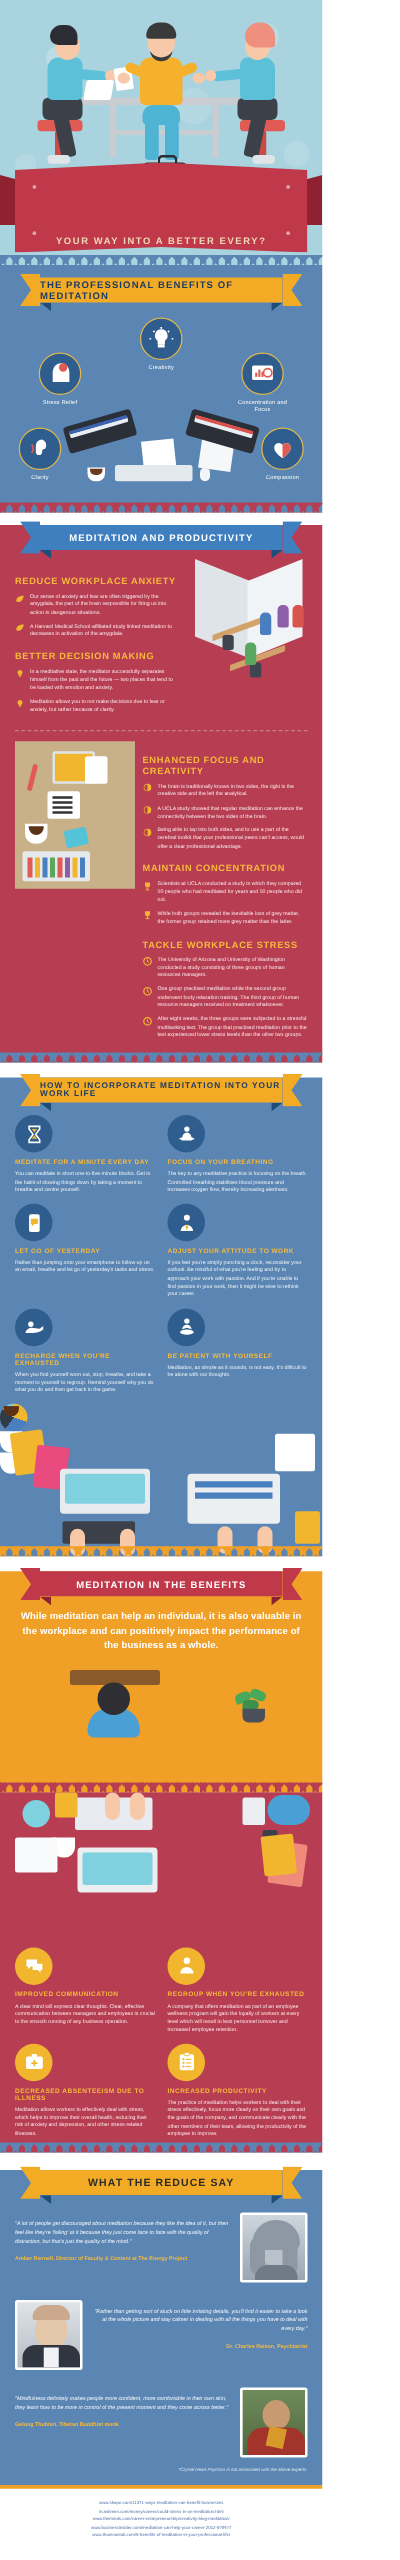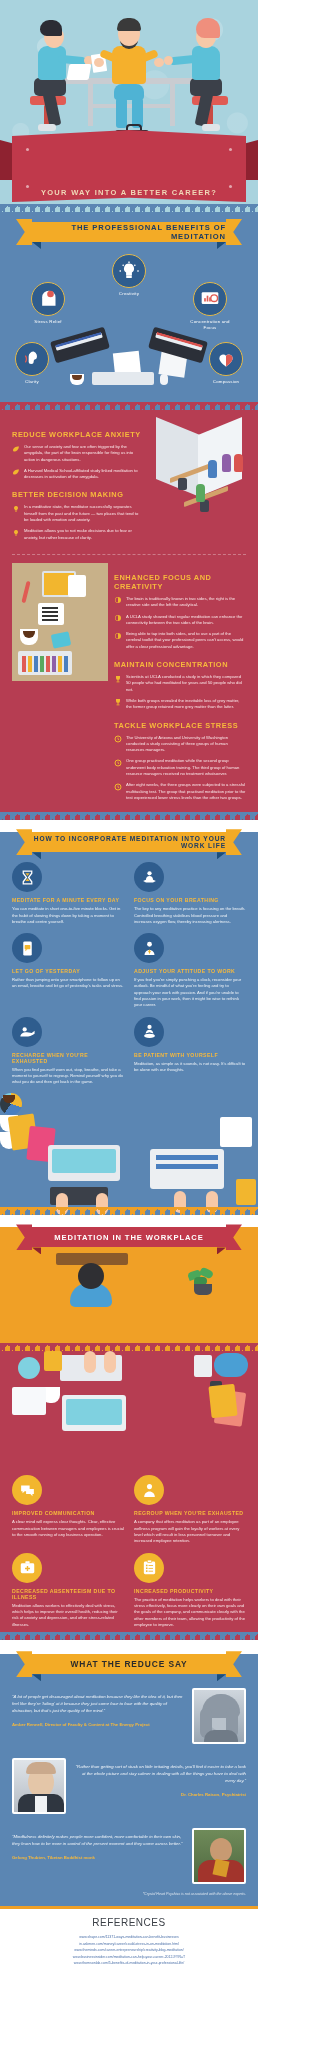--- a/index.html
+++ b/index.html
@@ -119,21 +119,21 @@
       linear-gradient(-135deg, #5b86b3 50%, transparent 50%) 5px 0/10px 8px repeat-x;
     position: relative; top: -8px; margin-bottom: -8px;
   }
   .banner {
     position: relative; margin: 10px 24px 0; height: 20px;
   }
   .banner .b-body {
     position: absolute; left: 8px; right: 8px; top: 0; height: 20px;
     display: flex; align-items: center; justify-content: center;
     color: #2b4a6e; font-size: 7.6px; font-weight: bold; letter-spacing: .9px;
-    text-align: right;
+    text-align: left;
   }
   .banner.amber .b-body { background: #f3ab26; color: #1d3c63; }
   .banner.blue .b-body { background: #3f7fbf; color: #ffffff; }
   .banner.red .b-body { background: #c0394b; color: #ffffff; }
   .banner .b-fold { position: absolute; top: 20px; width: 9px; height: 7px; }
   .banner .b-fold.l { left: 8px; background: #1d4e7a; clip-path: polygon(0 0, 100% 0, 100% 100%); }
   .banner .b-fold.r { right: 8px; background: #1d4e7a; clip-path: polygon(0 0, 100% 0, 0 100%); }
   .banner .b-tail { position: absolute; top: -3px; width: 16px; height: 26px; }
   .banner .b-tail.l { left: -8px; }
   .banner .b-tail.r { right: -8px; }
@@ -354,21 +354,21 @@
 
     <div class="ribbon-wrap">
       <div class="ribbon-tail l"></div>
       <div class="ribbon-tail r"></div>
       <div class="ribbon-main">
         <span class="ribbon-dot" style="left:14px;top:18px"></span>
         <span class="ribbon-dot" style="right:14px;top:18px"></span>
         <span class="ribbon-dot" style="left:14px;bottom:14px"></span>
         <span class="ribbon-dot" style="right:14px;bottom:14px"></span>
       </div>
-      <div class="ribbon-sub">YOUR WAY INTO A BETTER CAREER?</div>
+      <div class="ribbon-sub">YOUR WAY INTO A BETTER EVERY?</div>
     </div>
   </div>
 
   <div class="sec-benefits">
     <div class="banner amber">
       <div class="b-tail l"></div>
       <div class="b-tail r"></div>
       <div class="b-fold l"></div>
       <div class="b-fold r"></div>
       <div class="b-body">THE PROFESSIONAL BENEFITS OF MEDITATION</div>
@@ -440,20 +440,27 @@
             <path d="M12 8.2A4.5 4.5 0 0120 11c0 5-8 10-8 10z" fill="#e05b53"></path>
           </svg>
         </div>
         <div class="blabel">Compassion</div>
       </div>
     </div>
   </div>
 
   <div class="edge-red-top"></div>
   <div class="sec-red">
+    <div class="banner blue">
+      <div class="b-tail l"></div>
+      <div class="b-tail r"></div>
+      <div class="b-fold l"></div>
+      <div class="b-fold r"></div>
+      <div class="b-body">MEDITATION AND PRODUCTIVITY</div>
+    </div>
 
     <div class="block" style="padding-top:10px">
       <div class="two-col">
         <div class="col-txt">
           <div class="blk-head amber">REDUCE WORKPLACE ANXIETY</div>
           <ul class="bullets">
             <li>
               <span class="bico">
                   <svg viewBox="0 0 16 16">
                     <path d="M2 11c0-5 5-8 12-8-1 7-5 10-9 10-2 0-3-1-3-2z" fill="#f2b62e"></path>
@@ -726,23 +733,24 @@
     </div>
   </div>
 
   <div class="edge-orange-top"></div>
   <div class="sec-orange">
     <div class="banner red" style="margin-top:12px">
       <div class="b-tail l"></div>
       <div class="b-tail r"></div>
       <div class="b-fold l" style="background:#8e2230"></div>
       <div class="b-fold r" style="background:#8e2230"></div>
-      <div class="b-body">MEDITATION IN THE WORKPLACE</div>
-    </div>
-
+      <div class="b-body">MEDITATION IN THE BENEFITS</div>
+    </div>
+
+    <div class="intro-text">While meditation can help an individual, it is also valuable in the workplace and can positively impact the performance of the business as a whole.</div>
 
     <div class="ow-illo">
       <div class="ow-desk"></div>
       <div class="ow-shoulder"></div>
       <div class="ow-head"></div>
       <div class="ow-plant">
         <div class="ow-leaf" style="left:0;top:2px;transform:rotate(-20deg)"></div>
         <div class="ow-leaf" style="left:12px;top:0;transform:rotate(25deg)"></div>
         <div class="ow-leaf" style="left:6px;top:8px;background:#3c8f4c"></div>
         <div class="ow-pot"></div>
@@ -870,21 +878,20 @@
       <div class="qbody">
         <div class="qtext">"Mindfulness definitely makes people more confident, more comfortable in their own skin, they learn how to be more in control of the present moment and they come across better."</div>
         <div class="qattr">Gelong Thubten, Tibetan Buddhist monk</div>
       </div>
     </div>
 
     <div class="disclaimer">*Crystal Heart Psychics is not associated with the above experts.</div>
   </div>
 
   <div class="sec-refs">
-    <div class="refs-title">REFERENCES</div>
     <ul class="refs-list">
       <li>www.shape.com/11371-ways-meditation-can-benefit-businesses</li>
       <li>in.askmen.com/money/career/could-stress-in-on-meditation.html</li>
       <li>www.theminds.com/career-entrepreneurship/creativity-blog-meditation/</li>
       <li>www.businessinsider.com/meditation-can-help-your-career-2012-9?IR=T</li>
       <li>www.thomsonlab.com/5-benefits-of-meditation-in-your-professional-life/</li>
 
     </ul>
   </div>
 

